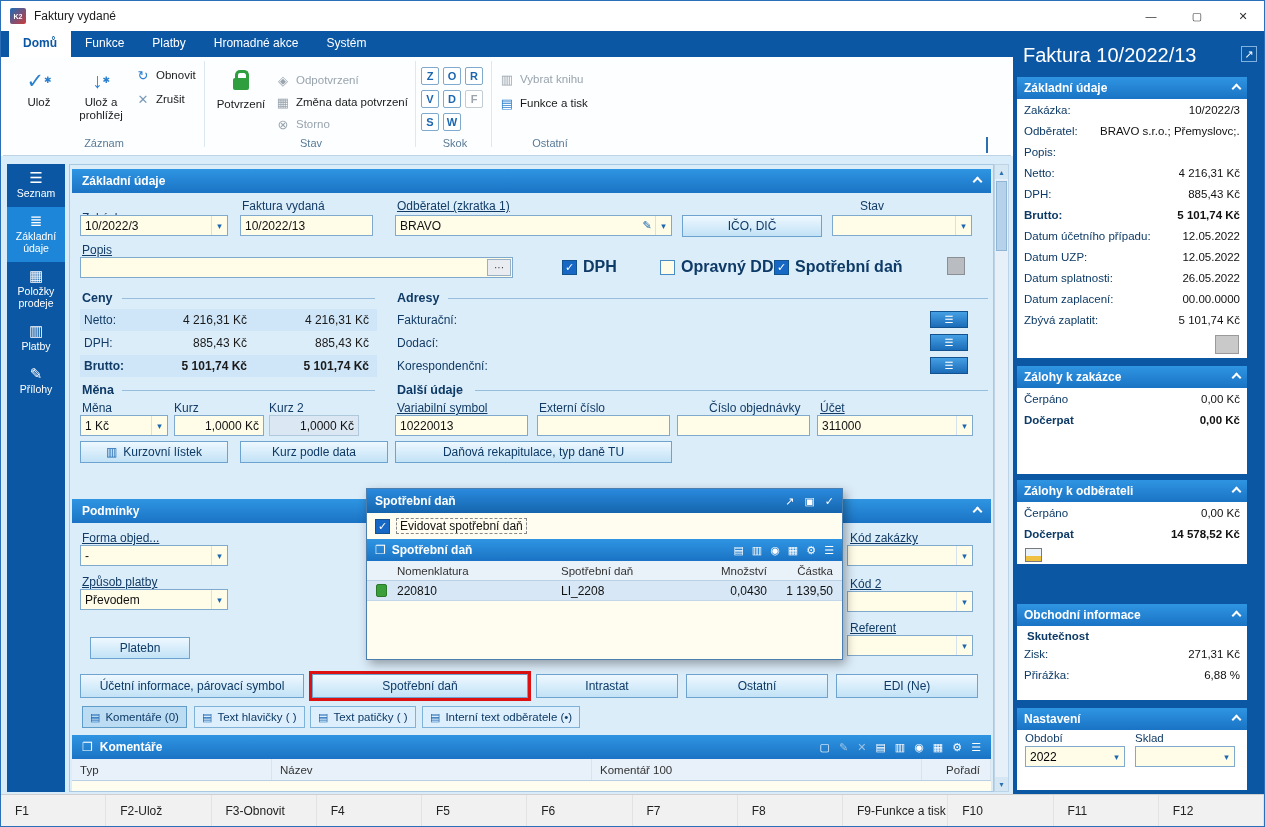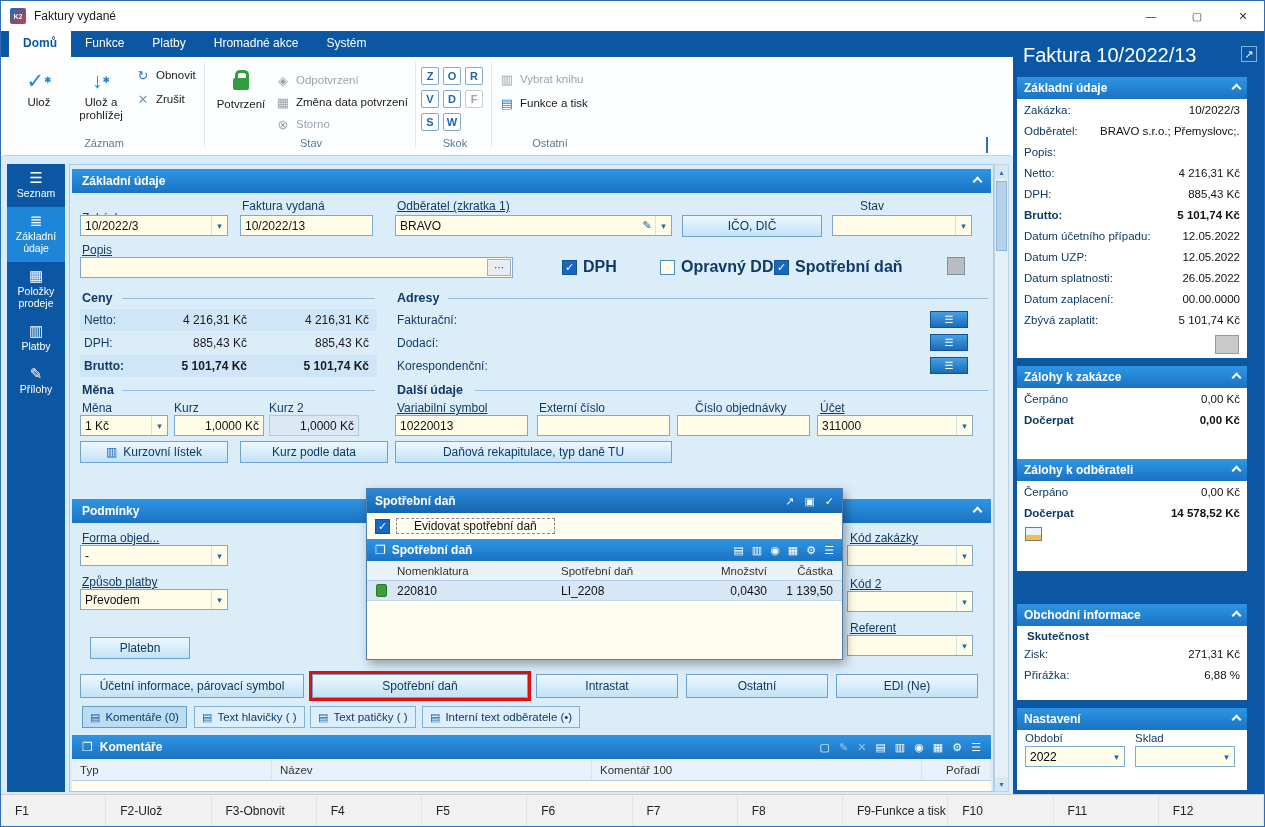--- a/index.html
+++ b/index.html
@@ -78,21 +78,21 @@
   .gcols>div{padding-left:8px;border-right:1px solid #d7e4ef;height:100%;display:flex;align-items:center;}
   .hdr .gico{margin-left:auto;display:flex;gap:9px;font-size:11px;font-weight:normal;}
   .gico span{color:#fff;}
   .gico span.dim{color:#9cc3e4;}
 
   
   .pop{position:absolute;left:365px;top:487px;width:477px;z-index:40;box-shadow:3px 4px 10px rgba(0,0,0,.35);border:1px solid #4a7fb0;background:#fffdf0;}
   .pop-title{height:24px;background:linear-gradient(180deg,#2a8ade,#1565ad);display:flex;align-items:center;color:#fff;font-weight:bold;font-size:12px;padding:0 8px;}
   .pop-title .gico{margin-left:auto;display:flex;gap:10px;font-size:11px;font-weight:normal;}
   .pop-check{height:26px;display:flex;align-items:center;padding:0 8px;gap:6px;}
-  .pop-check .lab{border:1px dashed #888;padding:0 17px;font-size:12px;color:#111;text-align:center;}
+  .pop-check .lab{border:1px dashed #888;padding:0 3px;font-size:12px;color:#111;text-align:center;}
   .pop-ghdr{height:22px;background:linear-gradient(180deg,#2f95e2,#1a73c4);display:flex;align-items:center;color:#fff;font-weight:bold;font-size:12px;padding:0 8px;gap:6px;}
   .pop-ghdr .gico{margin-left:auto;display:flex;gap:8px;font-size:11px;font-weight:normal;}
   .pop-cols,.pop-row{display:flex;align-items:center;font-size:11.5px;}
   .pop-cols{height:20px;background:#e9f1f9;border-bottom:1px solid #b9cfe4;color:#333;}
   .pop-row{height:20px;background:#d7e7f5;border-bottom:1px solid #c2d8ea;color:#111;font-size:12px;}
   .pc-ic{width:28px;display:flex;justify-content:center;}
   .pc1{width:166px;padding-left:2px;}
   .pc2{width:148px;}
   .pc3{width:62px;text-align:right;padding-right:4px;}
   .pc4{width:68px;text-align:right;padding-right:6px;}
@@ -330,21 +330,21 @@
   <div class="subhdr" style="left:12px;top:218px;">Měna</div>
   <div class="hline" style="left:52px;top:225px;width:253px;"></div>
   <div class="subhdr" style="left:327px;top:218px;">Další údaje</div>
   <div class="hline" style="left:405px;top:225px;width:513px;"></div>
 
   <div class="lbl" style="left:12px;top:236px;">Měna</div>
   <div class="lbl" style="left:104px;top:236px;">Kurz</div>
   <div class="lbl" style="left:199px;top:236px;">Kurz 2</div>
   <div class="lbl lnk" style="left:327px;top:236px;">Variabilní symbol</div>
   <div class="lbl" style="left:469px;top:236px;">Externí číslo</div>
-  <div class="lbl" style="left:625px;top:236px;">Číslo objednávky</div>
+  <div class="lbl" style="left:639px;top:236px;">Číslo objednávky</div>
   <div class="lbl lnk" style="left:750px;top:236px;">Účet</div>
 
   <div class="combo" style="left:10px;top:250px;width:88px;">
     <input readonly="" value="1 Kč" style="">
     <span class="arr">▾</span>
   </div>
   <input class="field tr" style="left: 104px; top: 250px; width: 90px;" readonly="" value="1,0000 Kč">
   <input class="field tr ro" style="left: 199px; top: 250px; width: 90px;" readonly="" value="1,0000 Kč">
   <input class="field" style="left: 325px; top: 250px; width: 133px;" readonly="" value="10220013">
   <input class="field" style="left: 467px; top: 250px; width: 133px;" readonly="" value="">
@@ -572,21 +572,21 @@
     <div class="rp-row">
         <span class="k">Čerpáno</span>
         <span class="v">0,00 Kč</span>
       </div>
     <div class="rp-row">
         <span class="k b">Dočerpat</span>
         <span class="v b">0,00 Kč</span>
       </div>
   </div>
 
-  <div class="card" style="top:428px;height:112px;">
+  <div class="card" style="top:449px;height:84px;">
     <div class="rp-hdr">
         <span>Zálohy k odběrateli</span>
         <span class="chevu"></span>
       </div>
     <div class="rp-row">
         <span class="k">Čerpáno</span>
         <span class="v">0,00 Kč</span>
       </div>
     <div class="rp-row">
         <span class="k b">Dočerpat</span>

